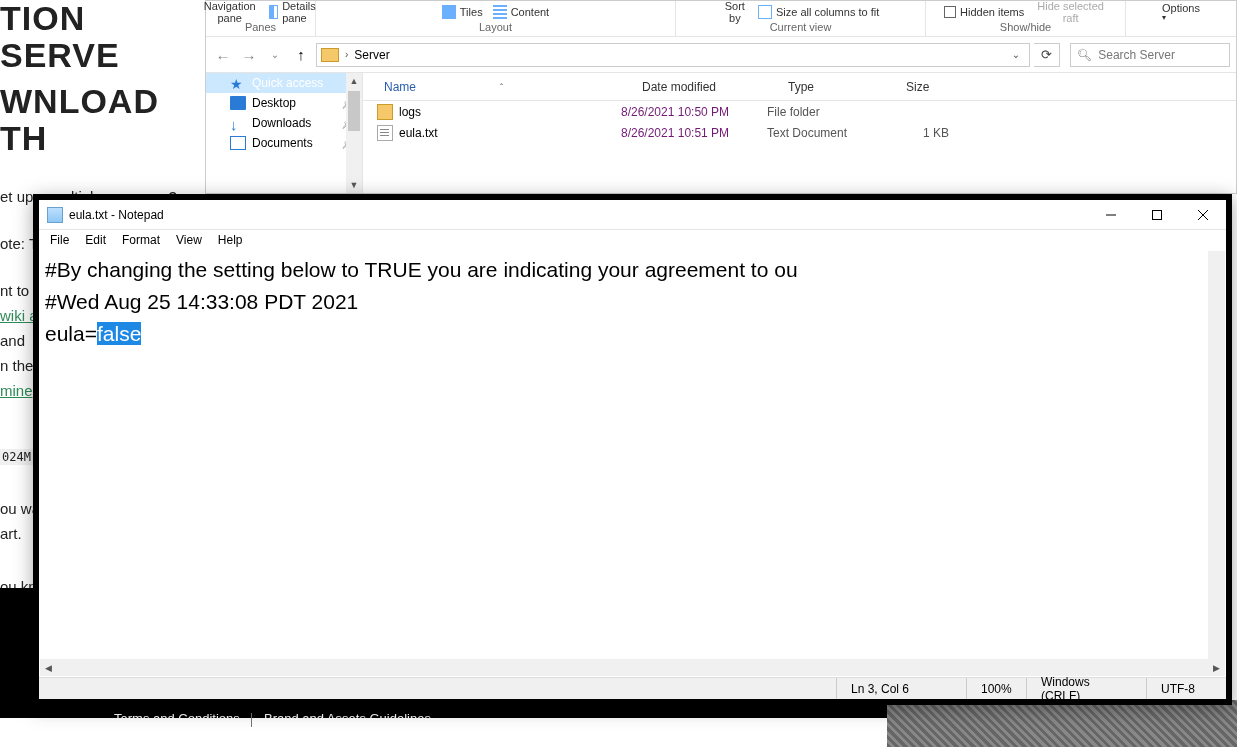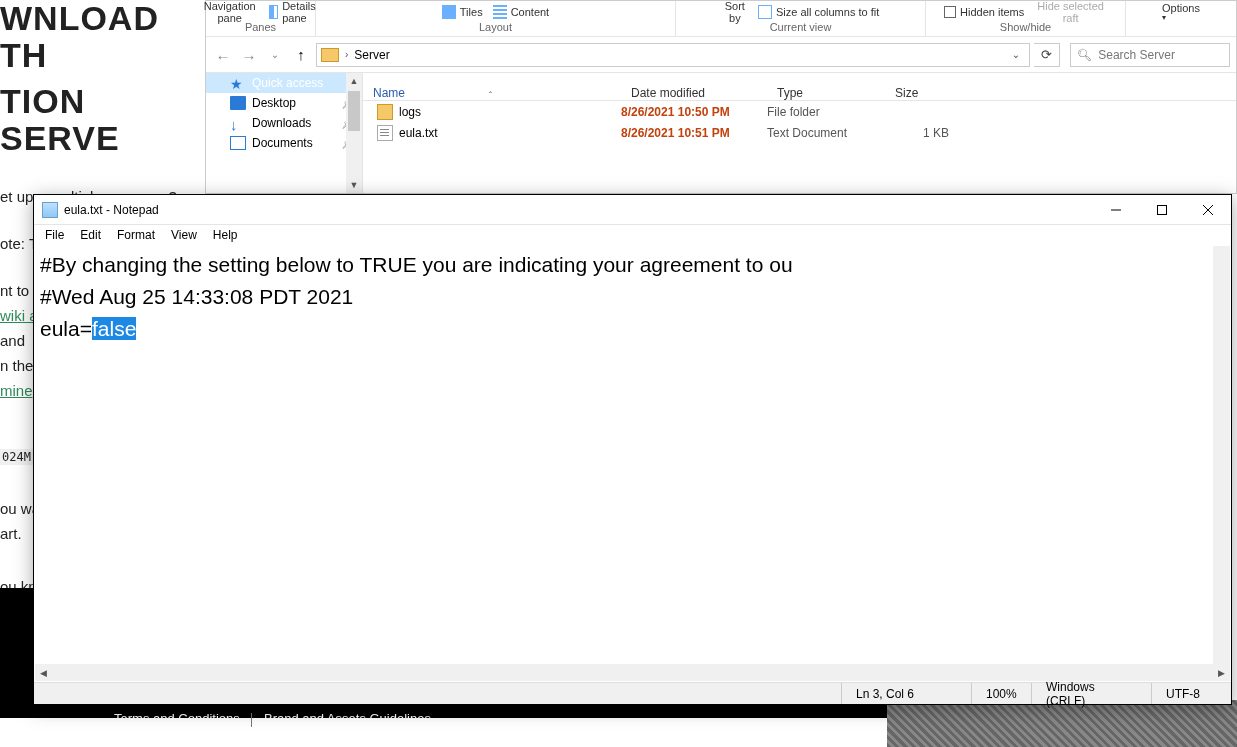--- a/index.html
+++ b/index.html
@@ -47,59 +47,59 @@
   .sb-scroll{position:absolute; right:0; top:0; width:16px; height:100%; background:#f0f0f0;}
   .sb-scroll .thumb{position:absolute; top:18px; left:2px; width:12px; height:40px; background:#c8c8c8;}
   .sb-scroll .arr{position:absolute;left:0;width:16px;height:16px;display:flex;align-items:center;justify-content:center;font-size:9px;color:#555;background:#f0f0f0;}
   .sb-item{display:flex;align-items:center;gap:6px;padding:3px 8px 3px 24px;font-size:12px;cursor:default;}
   .sb-item.sel{background:#cce8ff;}
   .sb-item .pin{margin-left:auto;color:#777;font-size:10px;}
   .sb-ic{width:16px;height:14px;display:inline-block;}
 
   .file-pane{flex:1; overflow:hidden;}
   .cols{display:flex; height:28px; border-bottom:1px solid #e5e5e5; font-size:12px; color:#2a5db0; align-items:center;}
-  .col{padding:0 10px; border-right:1px solid transparent; height:100%; display:flex; align-items:flex-end; gap:4px; cursor:default;}
+  .col{padding:0 21px; border-right:1px solid transparent; height:100%; display:flex; align-items:center; gap:4px; cursor:default;}
   .col.name{width:258px;} .col.date{width:146px; color:#333;} .col.type{width:118px; color:#333;} .col.size{width:80px; color:#333;}
   .sort-arrow{font-size:9px;color:#555;margin-left:4px;}
   .files{font-size:12px;}
   .frow{display:flex; height:21px; align-items:center;}
   .fname{width:258px; padding-left:14px; display:flex; align-items:center; gap:6px;}
-  .fdate{width:146px; color:#c2410c;font-weight:bold;}
+  .fdate{width:146px; color:#701a75;}
   .ftype{width:118px; color:#555;}
   .fsize{width:80px; text-align:right; padding-right:16px; color:#555;}
   .fic{width:16px;height:16px;display:inline-block;}
   .fic.folder{background:#f5c869;border:1px solid #cc9a2a;}
   .fic.txt{background:#fff;border:1px solid #aaa;position:relative;}
   .fic.txt::after{content:"";position:absolute;left:2px;top:3px;width:9px;height:1px;background:#888;box-shadow:0 3px 0 #888,0 6px 0 #888;}
   .fic.jar{background:#fff;border:1px solid #aaa;position:relative;}
   .fic.jar::before{content:"";position:absolute;left:3px;top:3px;width:8px;height:8px;border:1px solid #c77;border-radius:2px;}
 
   
-  .notepad{position:absolute; left:33px; top:194px; width:1199px; height:511px; background:#fff; border:1px solid #000000; box-shadow:0 4px 18px rgba(0,0,0,.35);}
+  .notepad{position:absolute; left:33px; top:194px; width:1199px; height:511px; background:#fff; border:6px solid #000000; box-shadow:0 4px 18px rgba(0,0,0,.35);}
   .titlebar{height:30px; background:#fff; display:flex; align-items:center; padding-left:8px; font-size:12px; border-bottom:1px solid #e5e5e5;}
   .titlebar .np-ic{width:16px;height:16px;margin-right:6px;background:linear-gradient(#bde0ff,#8ec8f5);border:1px solid #6aa0cc;}
   .win-ctrls{margin-left:auto; display:flex;}
   .win-btn{width:46px;height:30px;display:flex;align-items:center;justify-content:center;font-size:12px;cursor:default;}
   .menubar{height:20px; display:flex; gap:2px; padding:0 4px; font-size:12px; align-items:center;}
   .menubar span{padding:1px 7px; cursor:default;}
   .editor{position:relative; height:calc(100% - 30px - 20px - 23px); font-family:Consolas,monospace; font-size:21px; line-height:32px; padding:4px 6px 0 6px; white-space:pre; overflow:hidden;}
   .sel{background:#1e88e5;color:#fff;}
   .np-scroll-h{position:absolute; left:1px; right:1px; bottom:23px; height:17px; background:#f0f0f0;}
   .np-scroll-h .sarr{position:absolute;top:0;width:17px;height:17px;display:flex;align-items:center;justify-content:center;font-size:9px;color:#555;}
   .np-scroll-v{position:absolute; right:1px; top:51px; bottom:40px; width:17px; background:#f0f0f0;}
   .statusbar{position:absolute;left:0;right:0;bottom:0;height:22px;border-top:1px solid #ddd;display:flex;font-size:12px;align-items:center;background:#f0f0f0;}
   .sb-cell{border-left:1px solid #ccc; height:100%; display:flex; align-items:center; padding:0 14px;}
   .sb-spacer{flex:1;}
 </style>
 </head>
 <body>
 
 <div class="bg-page">
+  <h1>TION SERVE</h1>
   <h1>WNLOAD TH</h1>
-  <h1>TION SERVE</h1>
   <p style="margin-top:18px">et up a multiplayer server?</p>
   <p style="margin-top:22px">ote: This server setup is only</p>
   <p style="margin-top:22px">nt to run a Minecraft multipla</p>
   <p><a href="#">wiki a</a></p>
   <p>and</p>
   <p>n the</p>
   <p><a href="#">mine</a></p>
   <p style="margin-top:40px"><span class="mono">024M</span></p>
   <p style="margin-top:28px">ou wa</p>
   <p>art.</p>

